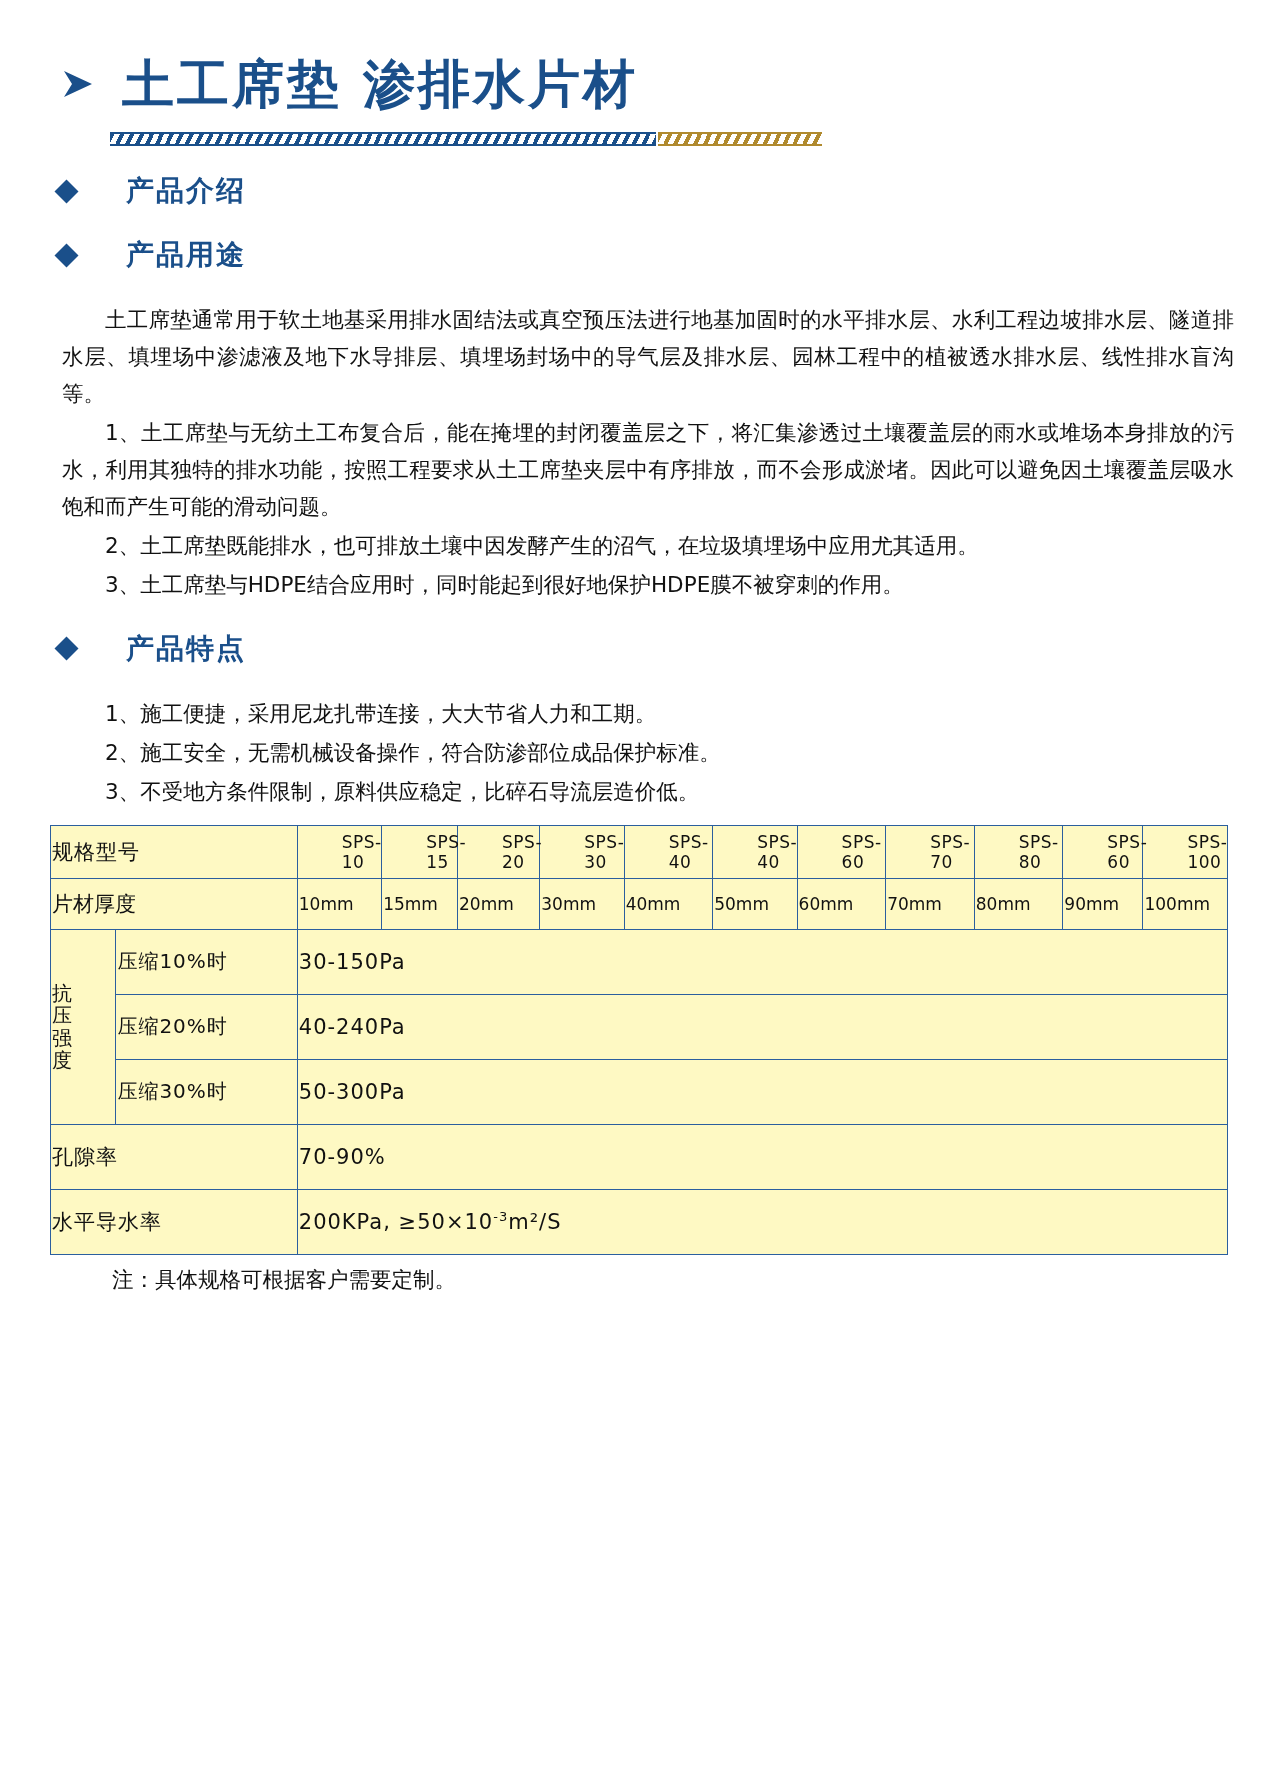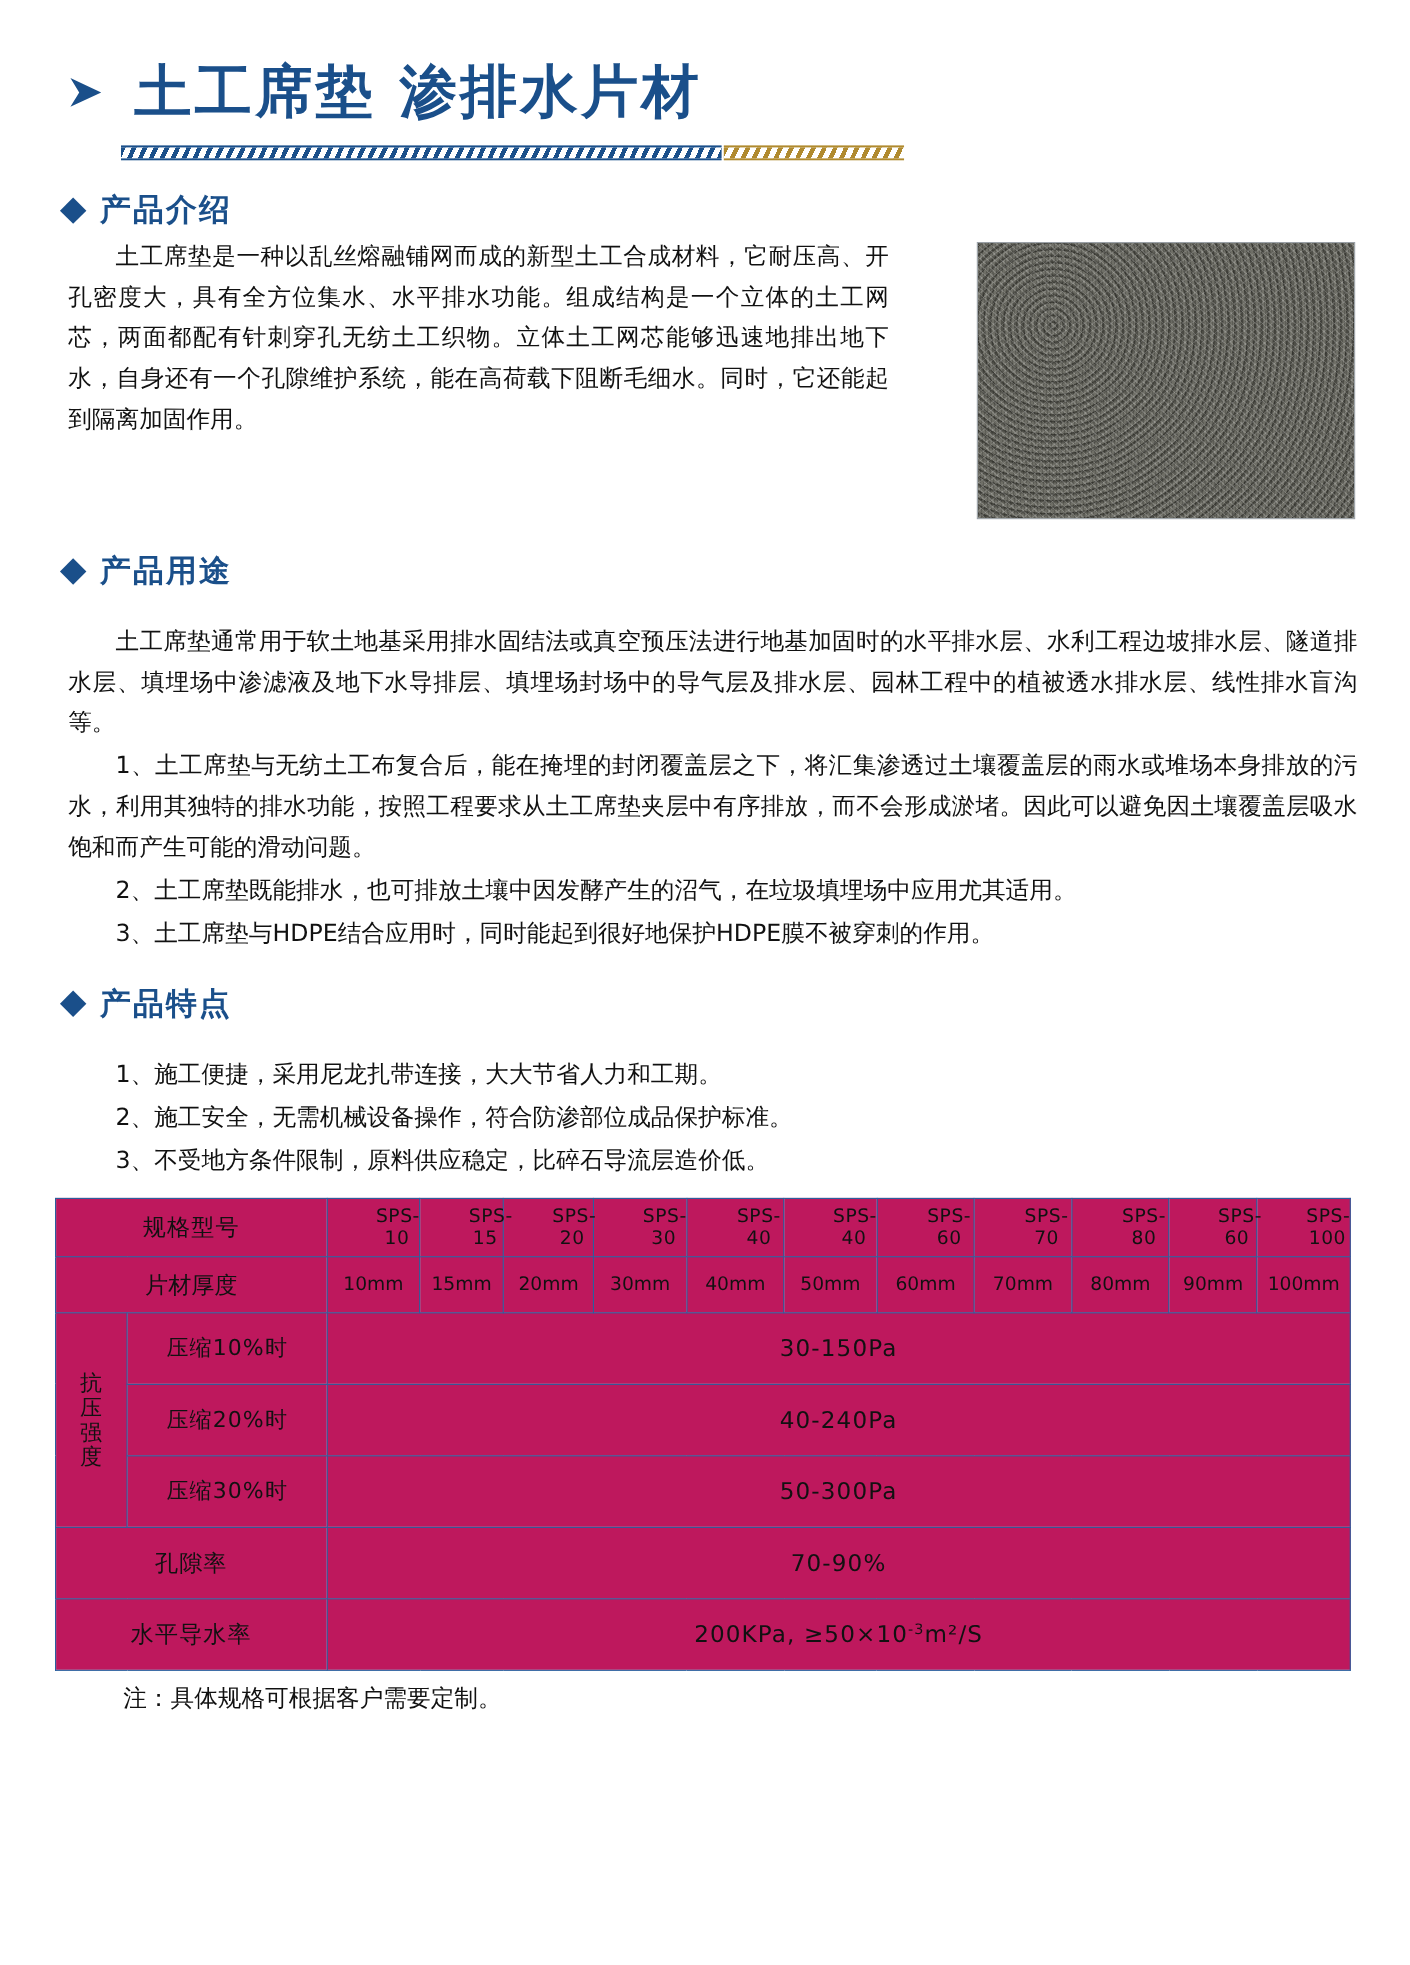--- a/index.html
+++ b/index.html
@@ -77,20 +77,21 @@
     border-top: 2px solid #b08a2e;
     border-bottom: 2px solid #b08a2e;
     box-sizing: border-box;
   }
 
   
   .section-head {
     display: flex;
     align-items: center;
     margin: 26px 0 6px 10px;
+    gap: 35px;
   }
   .diamond {
     width: 17px;
     height: 17px;
     background: #1a4f8a;
     transform: rotate(45deg);
     margin-right: 16px;
     flex: none;
   }
   .section-title {
@@ -151,24 +152,23 @@
     width: 1178px;
   }
   table.spec {
     border-collapse: collapse;
     width: 100%;
     table-layout: fixed;
     font-family: "DejaVu Sans", sans-serif;
   }
   table.spec td {
     border: 1px solid #2b5f9e;
-    text-align: center;
     vertical-align: middle;
     color: #111111;
-    background: #be185d;
+    background: #fef9c3;
   }
   td.hdr {
     background: #d7e7f5;
     font-size: 21px;
     height: 50px;
     letter-spacing: 1px;
   }
   td.model {
     font-size: 17px;
     letter-spacing: 0.5px;
@@ -232,26 +232,20 @@
     <div class="header-title">土工席垫 渗排水片材</div>
   </div>
   <div class="header-rule">
     <div class="rule-blue"></div>
     <div class="rule-gold"></div>
   </div>
 
   <div class="section-head">
     <span class="diamond"></span>
     <span class="section-title">产品介绍</span>
-  </div>
-  <div class="intro-wrap">
-    <div class="intro-text">
-      <p class="para indent">土工席垫是一种以乱丝熔融铺网而成的新型土工合成材料，它耐压高、开孔密度大，具有全方位集水、水平排水功能。组成结构是一个立体的土工网芯，两面都配有针刺穿孔无纺土工织物。立体土工网芯能够迅速地排出地下水，自身还有一个孔隙维护系统，能在高荷载下阻断毛细水。同时，它还能起到隔离加固作用。</p>
-    </div>
-    <div class="product-photo"></div>
   </div>
 
   <div class="section-head">
     <span class="diamond"></span>
     <span class="section-title">产品用途</span>
   </div>
   <div class="uses-text">
     <p class="para indent">土工席垫通常用于软土地基采用排水固结法或真空预压法进行地基加固时的水平排水层、水利工程边坡排水层、隧道排水层、填埋场中渗滤液及地下水导排层、填埋场封场中的导气层及排水层、园林工程中的植被透水排水层、线性排水盲沟等。</p>
     <p class="para indent">1、土工席垫与无纺土工布复合后，能在掩埋的封闭覆盖层之下，将汇集渗透过土壤覆盖层的雨水或堆场本身排放的污水，利用其独特的排水功能，按照工程要求从土工席垫夹层中有序排放，而不会形成淤堵。因此可以避免因土壤覆盖层吸水饱和而产生可能的滑动问题。</p>
     <p class="para indent">2、土工席垫既能排水，也可排放土壤中因发酵产生的沼气，在垃圾填埋场中应用尤其适用。</p>

